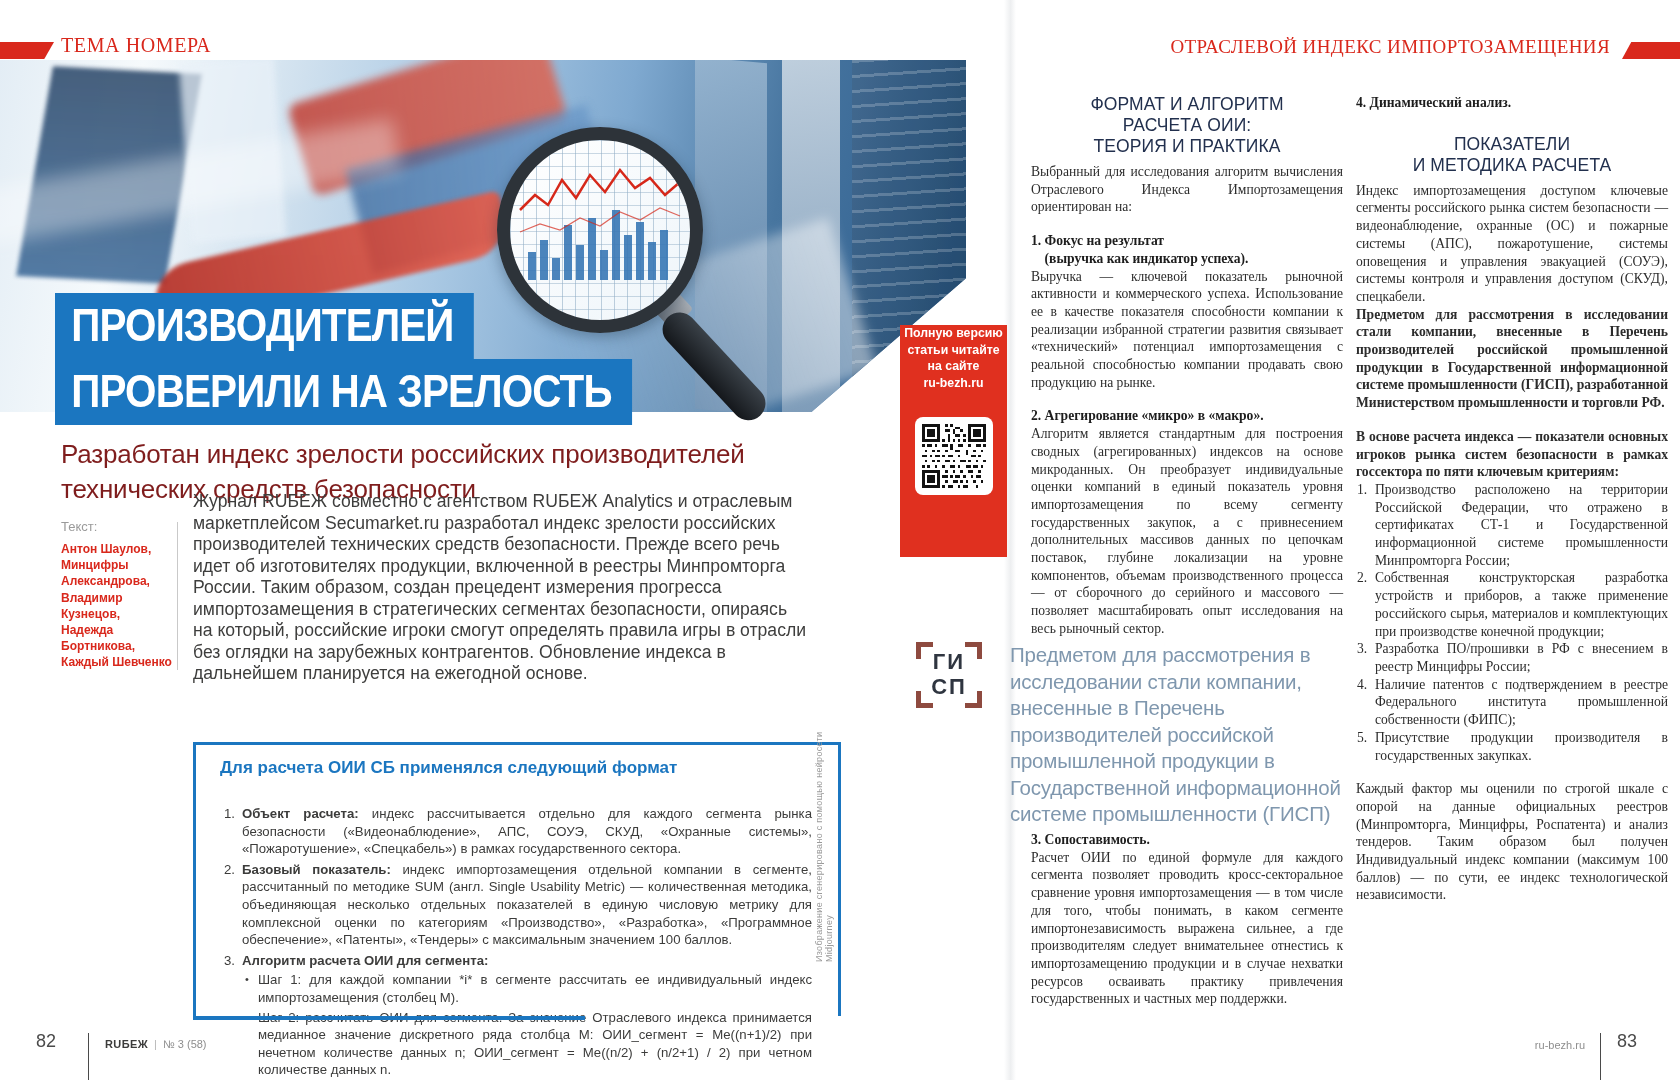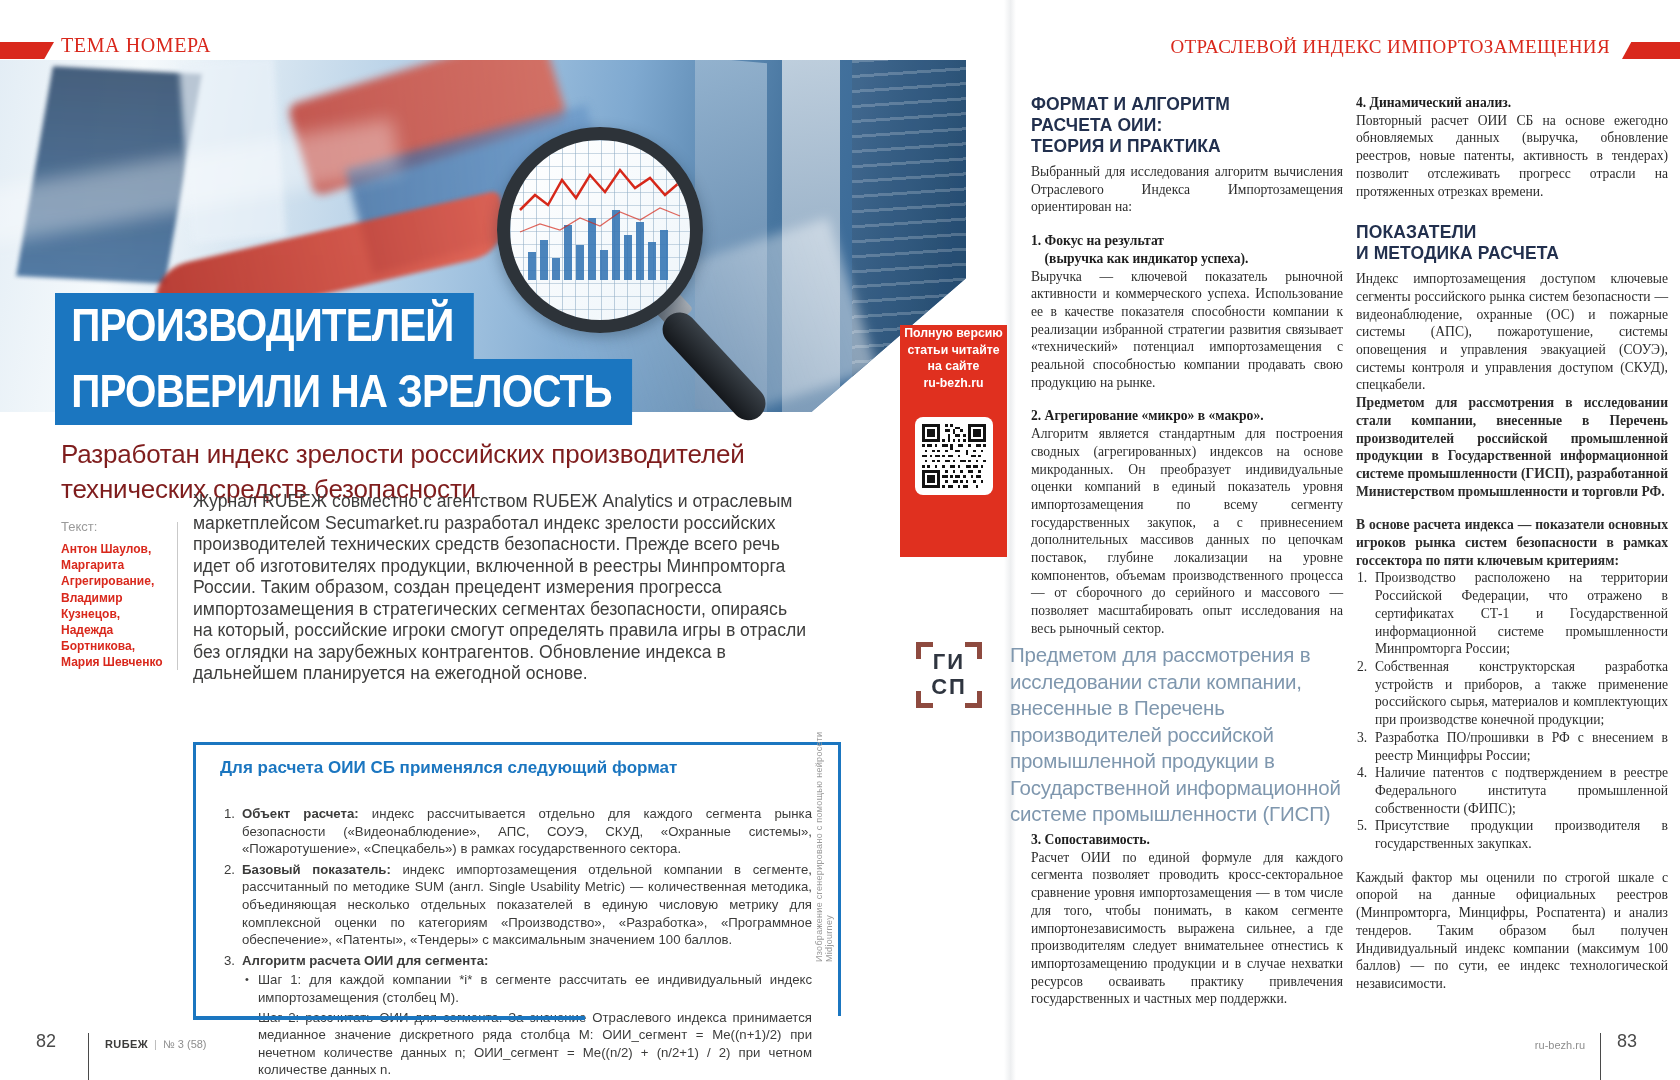--- a/index.html
+++ b/index.html
@@ -87,22 +87,22 @@
   
   .credit { position:absolute; left:814px; top:710px; height:252px; writing-mode:vertical-rl;
     transform:rotate(180deg); font-size:9px; color:#9a9a9a; letter-spacing:.3px; }
 
   
   .gutter { position:absolute; left:1004px; top:0; width:12px; height:1080px;
     background:linear-gradient(to right, rgba(0,0,0,0), rgba(30,50,70,.08) 55%, rgba(0,0,0,0)); }
 
   
   .serifcol { font-family:"Liberation Serif",serif; font-size:13.6px; line-height:17.7px; color:#2c2c2c; text-align:justify; }
-  .navy-h { font-family:"Liberation Sans",sans-serif; font-size:17.5px; line-height:21px; font-weight:bold;
-    color:#22304e; white-space:pre-line; text-align:left; margin-bottom:6px; letter-spacing:.1px; }
+  .navy-h { font-family:"Liberation Sans",sans-serif; font-size:17.5px; line-height:21px; font-weight:normal;
+    color:#22304e; white-space:pre-line; text-align:center; margin-bottom:6px; letter-spacing:.1px; }
   .sec-t { font-weight:bold; color:#1d1d1d; white-space:pre-line; }
   .col1-top { position:absolute; left:1031px; top:94px; width:312px; }
   .col1-s3  { position:absolute; left:1031px; top:831px; width:312px; }
   .col2     { position:absolute; left:1356px; top:94px; width:312px; } .mt16 { margin-top:16px; } .mt22 { margin-top:22px; }
   .bold-p { font-weight:bold; }
   .crit { list-style:none; counter-reset:cr; }
   .crit li { counter-increment:cr; position:relative; padding-left:19px; text-align:justify; }
   .crit li::before { content:counter(cr) "."; position:absolute; left:1px; }
 
   
@@ -170,24 +170,24 @@
   </svg>
 </div>
 
 <div class="title-bar l1">ПРОИЗВОДИТЕЛЕЙ</div>
 <div class="title-bar l2">ПРОВЕРИЛИ НА ЗРЕЛОСТЬ</div>
 <div class="subtitle">Разработан индекс зрелости российских производителей технических средств безопасности</div>
 
 <div class="byline">
   <div class="lbl">Текст:</div>
   <div class="nm">Антон Шаулов,</div>
-  <div class="nm">Маргарита Агрегирование,</div>
+  <div class="nm">Минцифры Александрова,</div>
   <div class="nm">Владимир Кузнецов,</div>
   <div class="nm">Надежда Бортникова,</div>
-  <div class="nm">Мария Шевченко</div>
+  <div class="nm">Каждый Шевченко</div>
 </div>
 <div class="byline-rule"></div>
 
 <div class="lede">Журнал RUБЕЖ совместно с агентством RUБЕЖ Analytics и отраслевым маркетплейсом Secumarket.ru разработал индекс зрелости российских производителей технических средств безопасности. Прежде всего речь идет об изготовителях продукции, включенной в реестры Минпромторга России. Таким образом, создан прецедент измерения прогресса импортозамещения в стратегических сегментах безопасности, опираясь на который, российские игроки смогут определять правила игры в отрасли без оглядки на зарубежных контрагентов. Обновление индекса в дальнейшем планируется на ежегодной основе.</div>
 
 <div class="format-box">
   <div class="fb-title">Для расчета ОИИ СБ применялся следующий формат</div>
   <ol class="fb-list">
     <li><span class="b">Объект расчета:</span> <span>индекс рассчитывается отдельно для каждого сегмента рынка безопасности («Видеонаблюдение», АПС, СОУЭ, СКУД, «Охранные системы», «Пожаротушение», «Спецкабель») в рамках государственного сектора.</span></li>
     <li><span class="b">Базовый показатель:</span> <span>индекс импортозамещения отдельной компании в сегменте, рассчитанный по методике SUM (англ. Single Usability Metric) — количественная методика, объединяющая несколько отдельных показателей в единую числовую метрику для комплексной оценки по категориям «Производство», «Разработка», «Программное обеспечение», «Патенты», «Тендеры» с максимальным значением  100 баллов.</span></li>
@@ -333,21 +333,20 @@
   <div class="quote-text">Предметом для рассмотрения в исследовании стали компании, внесенные в Перечень производителей российской промышленной продукции в Государственной информационной системе промышленности (ГИСП)</div>
 </div>
 
 <div class="col1-s3 serifcol">
   <p class="sec-t">3.&nbsp;Сопоставимость.</p>
   <p>Расчет ОИИ по единой формуле для каждого сегмента позволяет проводить кросс-секторальное сравнение уровня импортозамещения — в том числе для того, чтобы понимать, в каком сегменте импортонезависимость выражена сильнее, а где производителям следует внимательнее отнестись к импортозамещению продукции и в случае нехватки ресурсов осваивать практику привлечения государственных и частных мер поддержки.</p>
 </div>
 
 <div class="col2 serifcol">
   <p class="sec-t">4.&nbsp;Динамический анализ.</p>
-  <p>Повторный расчет ОИИ СБ на основе ежегодно обновляемых данных (выручка, обновление реестров, новые патенты, активность в тендерах) позволит отслеживать прогресс отрасли на протяженных отрезках времени.</p>
   <div class="navy-h mt22">ПОКАЗАТЕЛИ
 И МЕТОДИКА РАСЧЕТА</div>
   <p>Индекс импортозамещения доступом ключевые сегменты российского рынка систем безопасности — видеонаблюдение, охранные (ОС) и пожарные системы (АПС), пожаротушение, системы оповещения и управления эвакуацией (СОУЭ), системы контроля и управления доступом (СКУД), спецкабели.</p>
   <p class="bold-p">Предметом для рассмотрения в исследовании стали компании, внесенные в Перечень производителей российской промышленной продукции в Государственной информационной системе промышленности (ГИСП), разработанной Министерством промышленности и торговли РФ.</p>
   <p class="bold-p mt16">В основе расчета индекса — показатели основных игроков рынка систем безопасности в рамках госсектора по пяти ключевым критериям:</p>
   <ol class="crit">
     <li>Производство расположено на территории Российской Федерации, что отражено в сертификатах СТ-1 и Государственной информационной системе промышленности Минпромторга России;</li>
     <li>Собственная конструкторская разработка устройств и приборов, а также применение российского сырья, материалов и комплектующих при производстве конечной продукции;</li>
     <li>Разработка ПО/прошивки в РФ с внесением в реестр Минцифры России;</li>
     <li>Наличие патентов с подтверждением в реестре Федерального института промышленной собственности (ФИПС);</li>

